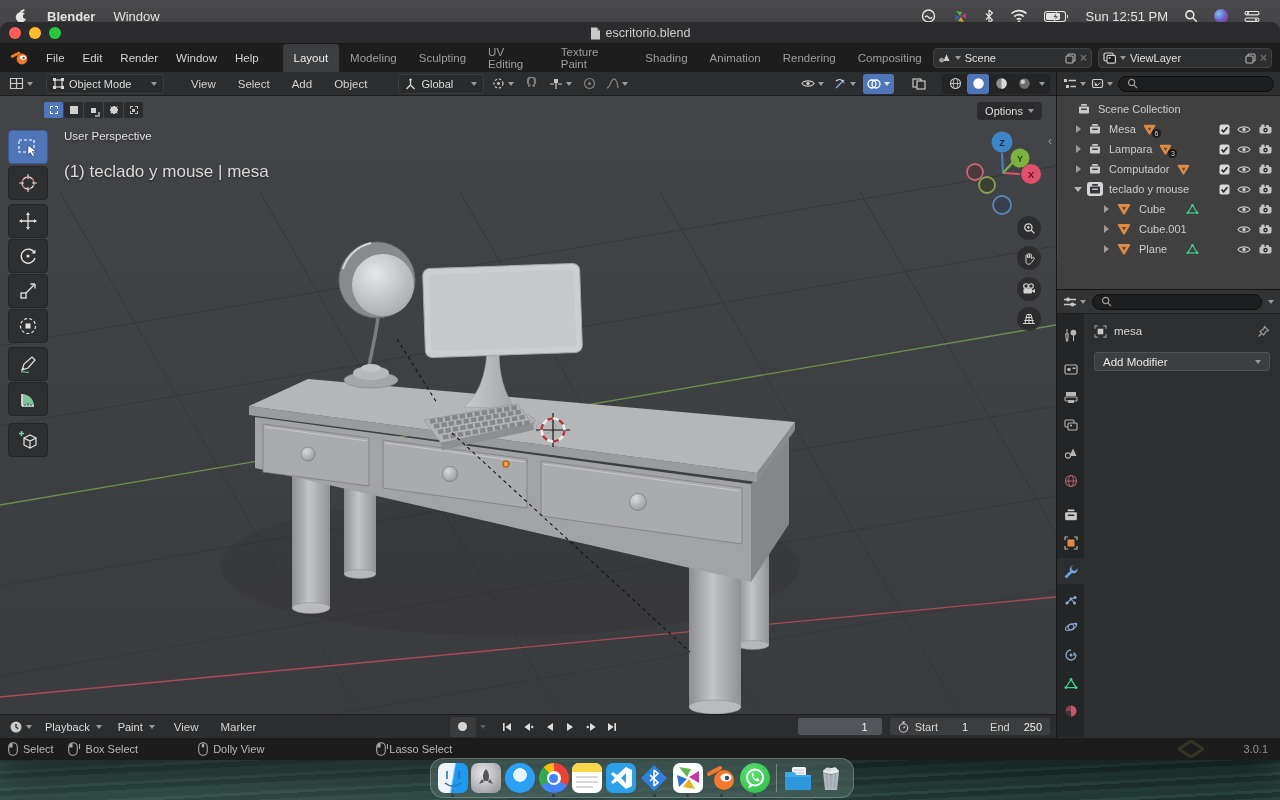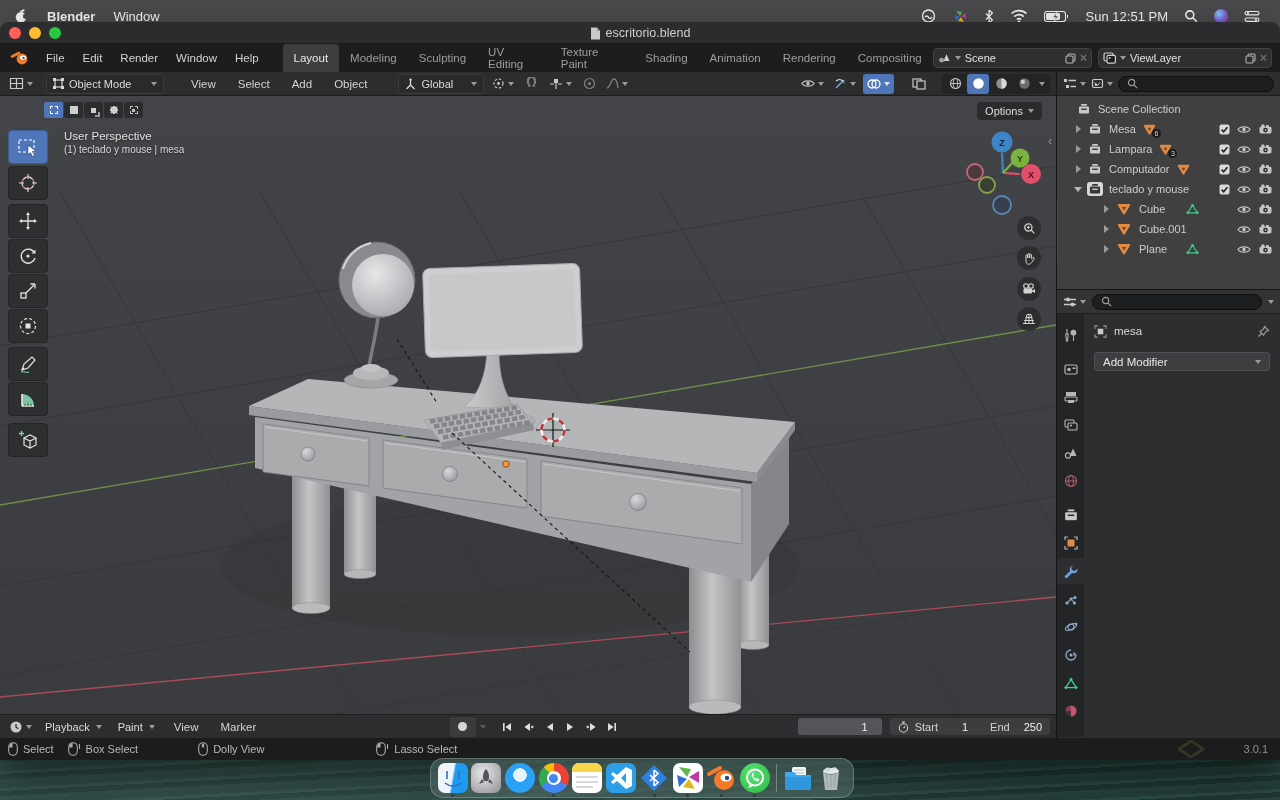--- a/index.html
+++ b/index.html
@@ -499,21 +499,21 @@
               </span>
             <span class="smb">
                 <span style="width:8px;height:8px;border:1px dashed #bdbdbd;display:flex;align-items:center;justify-content:center">
                   <span style="width:3px;height:3px;background:#bdbdbd"></span>
                 </span>
               </span>
           </div>
 
           <div class="ab" style="left:64px;top:34px;text-shadow:0 1px 2px rgba(0,0,0,.5)">
             <div style="color:#e2e2e2;font-size:11.5px">User Perspective</div>
-            <div style="color:#dadada;font-size:10px;margin-top:2px">(1) teclado y mouse | mesa</div>
+            <div style="color:#dadada;font-size:17px;margin-top:20px">(1) teclado y mouse | mesa</div>
           </div>
 
           <div class="tbtn act" style="top:34px">
             <svg width="22" height="20" viewBox="0 0 22 20">
                 <rect x="2" y="3" width="15" height="12" fill="none" stroke="#fff" stroke-width="1.2" stroke-dasharray="3 2"></rect>
                 <path d="M11 8l8 6-3.6.6 2.4 4-2.3 1-2.3-4-2.6 2.6z" fill="#fff" stroke="#24477d" stroke-width=".8"></path>
               </svg>
           </div>
           <div class="tbtn" style="top:70px">
             <svg width="20" height="20" viewBox="0 0 20 20">
@@ -1009,21 +1009,21 @@
           </svg>
         <span>Box Select</span>
       </span>
       <span class="flex" style="margin-left:60px;gap:5px">
         <svg width="10" height="14" viewBox="0 0 10 14">
             <rect x=".7" y=".7" width="8.6" height="12.6" rx="4.2" fill="none" stroke="#a8a8a8" stroke-width="1.1"></rect>
             <rect x="3.8" y="1.6" width="2.4" height="4" rx="1.2" fill="#a8a8a8"></rect>
           </svg>
         <span>Dolly View</span>
       </span>
-      <span class="flex" style="margin-left:112px;gap:5px">
+      <span class="flex" style="margin-left:112px;">
         <svg width="13" height="14" viewBox="0 0 13 14">
             <rect x=".7" y=".7" width="8.6" height="12.6" rx="4.2" fill="none" stroke="#a8a8a8" stroke-width="1.1"></rect>
             <path d="M1.2 5.5V4.8A3.8 3.8 0 0 1 4.6 1v4.5z" fill="#a8a8a8"></path>
             <path d="M11.5 2v5" stroke="#a8a8a8" stroke-width="1.1"></path>
           </svg>
         <span>Lasso Select</span>
       </span>
       <span style="flex:1"></span>
       <svg width="26" height="18" viewBox="0 0 26 18" style="opacity:.18;margin-right:40px">
           <path d="M13 1 25 9 13 17 1 9z" fill="none" stroke="#9aa14a" stroke-width="3"></path>

